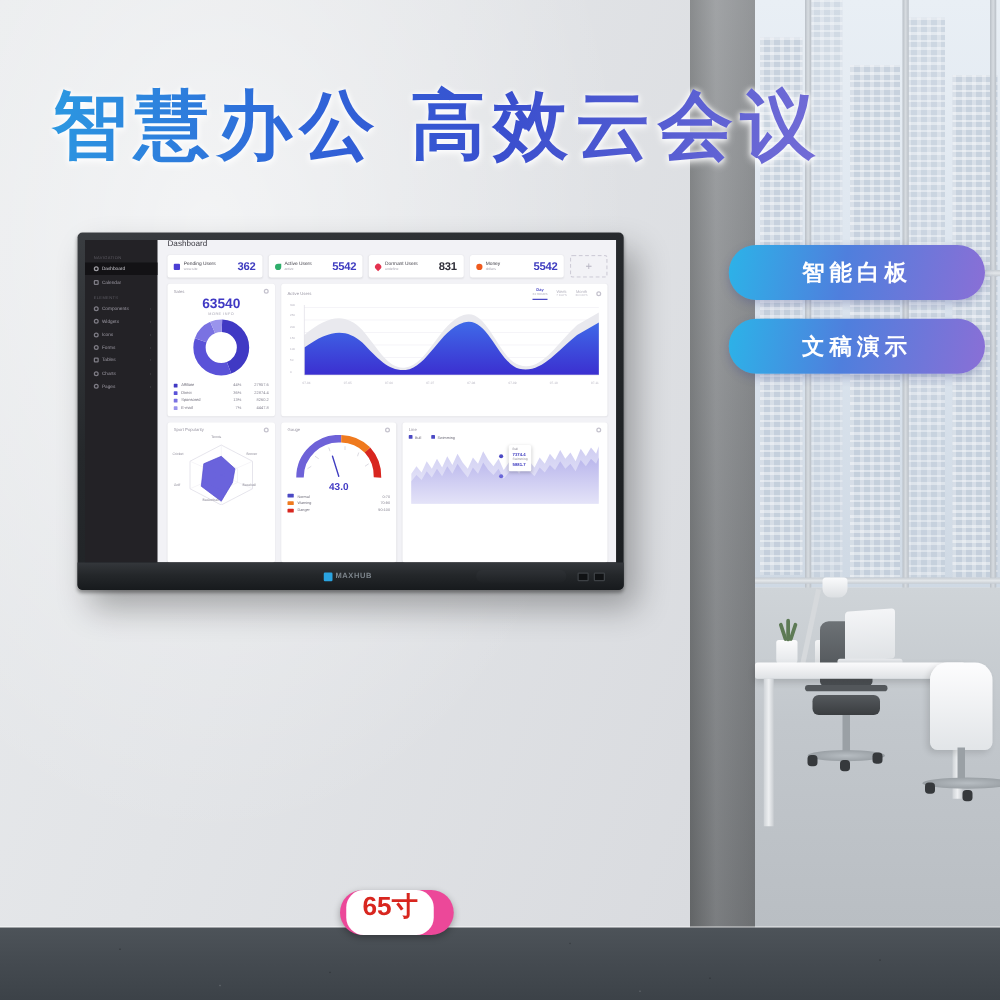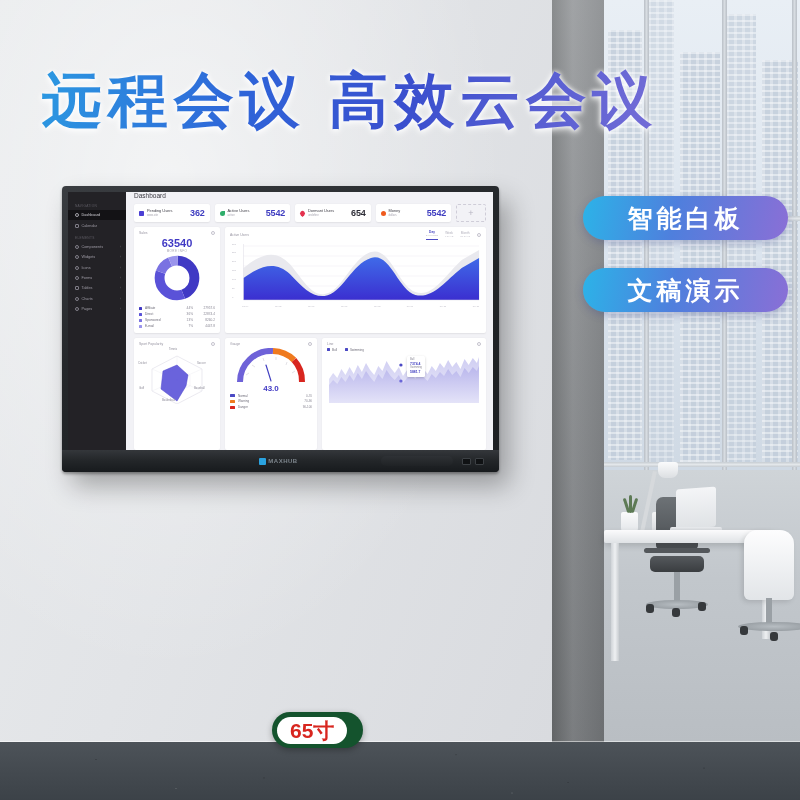--- a/index.html
+++ b/index.html
@@ -148,23 +148,23 @@
     color:transparent; -webkit-text-fill-color:transparent;
     filter:drop-shadow(0 0 2px rgba(255,255,255,.95))
            drop-shadow(0 2px 3px rgba(255,255,255,.8));
   }
 
   
   #pills {
     position:absolute; left:583px; top:196px; width:205px; z-index:8;
   }
   .pill {
-    height:44px; margin-bottom:28px; border-radius:22px;
+    height:44px; margin-bottom:15px; border-radius:22px;
     display:flex; align-items:center; justify-content:center;
-    color:#fff; font-size:25px; font-weight:bold; letter-spacing:4px;
+    color:#fff; font-size:18px; font-weight:bold; letter-spacing:4px;
     background:linear-gradient(100deg,#2cb3e8 0%,#4f7fdd 45%,#8a6fd6 100%);
     box-shadow:0 3px 8px rgba(60,70,140,.3);
     white-space:nowrap;
   }
 
   
   #tv {
     position:absolute; left:62px; top:186px; width:437px; height:286px;
     z-index:5;
     background:linear-gradient(160deg,#3a3d41 0%,#25282b 40%,#1b1e21 100%);
@@ -299,22 +299,22 @@
   .ll-dot { width:3px; height:3px; border-radius:.5px; background:#4b49c4; display:inline-block; margin-right:2px; }
   .tooltip {
     position:absolute; background:#fff; border-radius:1.5px; padding:2px 3px;
     box-shadow:0 1px 3px rgba(0,0,0,.18); font-size:2.6px; color:#8a8895; line-height:1.4;
   }
   .tt-val { color:#3f3dc0; font-weight:bold; font-size:3.4px; }
 
   
   #banner {
     position:absolute; left:272px; top:712px; z-index:9;
-    height:36px; background:#14532d; border-radius:18px;
-    display:flex; align-items:center; padding:0 16px 0 5px; gap:10px;
+    height:36px; background:#ec4899; border-radius:18px;
+    display:flex; padding:0 16px 0 5px; gap:10px;
     box-shadow:0 2px 6px rgba(0,0,0,.3);
   }
   #banner-size {
     background:#fff; color:#d8261f; border-radius:14px;
     padding:3px 13px; font-size:21px; font-weight:bold; line-height:1;
   }
   #banner-text { color:#fff; font-size:21px; font-weight:bold; letter-spacing:3px; }
 </style>
 </head>
 <body>
@@ -364,21 +364,21 @@
   <div class="chair-white-back"></div>
   <div class="chair-post" style="left:766px; top:598px; height:28px;"></div>
   <div class="chair-base" style="left:738px; top:622px; width:72px;"></div>
   <div class="caster" style="left:740px; top:626px;"></div>
   <div class="caster" style="left:770px; top:632px;"></div>
 
   <div class="floor-line"></div>
   <div class="floor"></div>
 </div>
 
-<div id="headline">远程会议  高效云会议</div>
+<div id="headline">智慧办公  高效云会议</div>
 
 <div id="pills">
   <div class="pill">
     <span>智能白板</span>
   </div>
   <div class="pill">
     <span>文稿演示</span>
   </div>
 </div>
 
@@ -463,21 +463,21 @@
         </div>
 
         <div class="stat-card">
           <div class="stat-left">
             <span class="stat-ico heart"></span>
             <span class="stat-lbl">
               <span>Dormant Users</span><br>
               <span class="stat-sub">undefine</span>
             </span>
           </div>
-          <span class="stat-num dark">654</span>
+          <span class="stat-num dark">831</span>
         </div>
 
         <div class="stat-card">
           <div class="stat-left">
             <span class="stat-ico coin"></span>
             <span class="stat-lbl">
               <span>Money</span><br>
               <span class="stat-sub">dollars</span>
             </span>
           </div>

